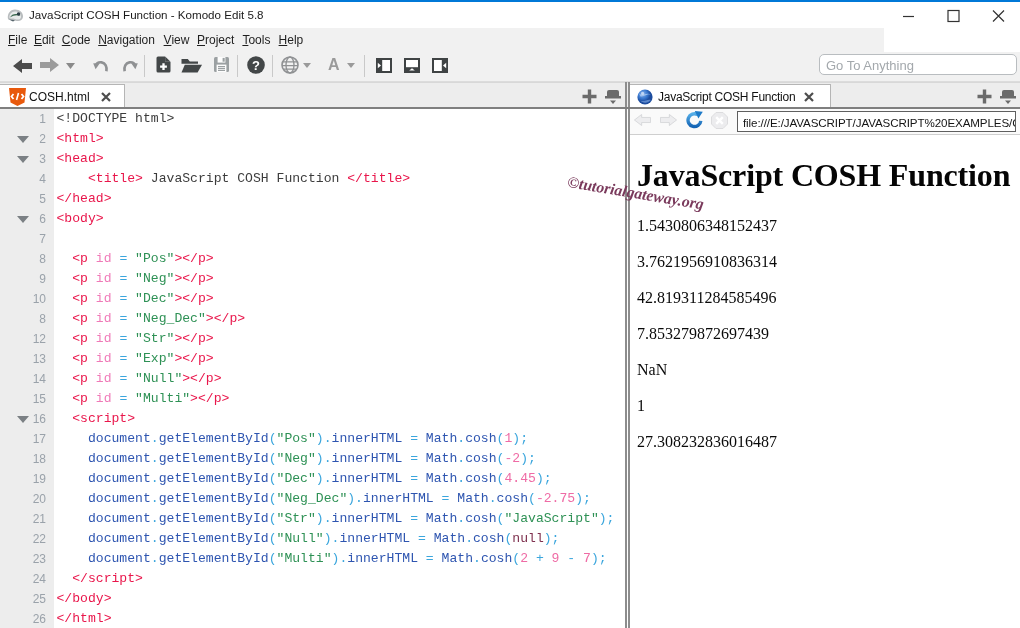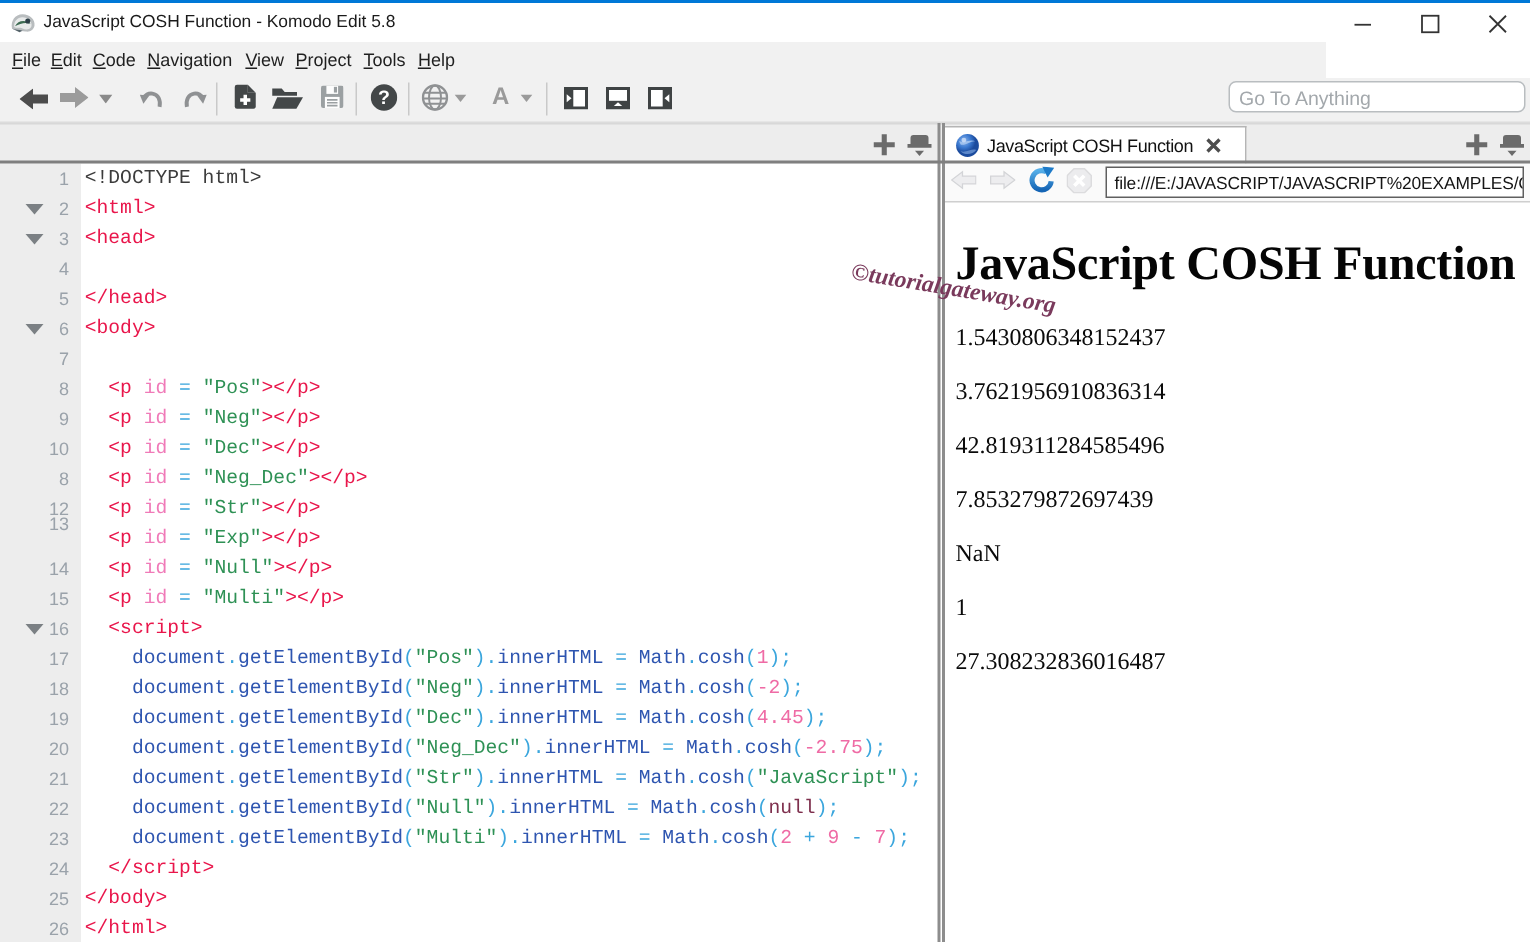--- a/index.html
+++ b/index.html
@@ -156,20 +156,32 @@
 <svg class="abs" style="left:431.5px;top:5.5px" width="16" height="15" viewBox="0 0 16 15">
         <rect x="0" y="0" width="16" height="15" fill="#3f4344"></rect>
         <rect x="2" y="2" width="7.8" height="11" fill="#fff"></rect>
         <path d="M14.2 4.8 L11 7.5 L14.2 10.2 Z" fill="#fff"></path>
       </svg>
 
   </div>
   <div id="goto">Go To Anything</div>
   <div id="tabbar">
     <div class="bline"></div>
+    <div id="ltab">
+      <svg class="abs" style="left:9px;top:3px" width="17" height="18" viewBox="0 0 17 18">
+<path d="M0 0 L17 0 L15.5 14.5 L8.5 18 L1.5 14.5 Z" fill="#e8590c"></path>
+<path d="M4.5 6 L2.5 8.5 L4.5 11" stroke="#fff" stroke-width="1.8" fill="none"></path>
+<path d="M12.5 6 L14.5 8.5 L12.5 11" stroke="#fff" stroke-width="1.8" fill="none"></path>
+<path d="M9.5 5 L7.5 12" stroke="#fff" stroke-width="1.6"></path>
+</svg>
+      <div class="txt">COSH.html</div>
+      <svg class="tclose" style="left:98px" viewBox="0 0 16 16">
+          <path d="M4 4 L12 12 M12 4 L4 12" stroke="#4d4d4d" stroke-width="2.2" fill="none"></path>
+        </svg>
+    </div>
     <div id="rtab">
       <svg class="abs" style="left:8px;top:4px" width="16" height="16" viewBox="0 0 16 16">
 <defs>
             <radialGradient id="gg" cx="0.35" cy="0.3">
               <stop offset="0" stop-color="#8ab4ec"></stop>
               <stop offset="0.6" stop-color="#3a78cf"></stop>
               <stop offset="1" stop-color="#1c4c9e"></stop>
             </radialGradient>
           </defs>
 <circle cx="8" cy="8" r="7.6" fill="url(#gg)"></circle>
@@ -208,38 +220,39 @@
 <div class="gn" style="top:169px">4</div>
 <div class="gn" style="top:189px">5</div>
 <div class="gn" style="top:209px">6</div>
 <div class="fold" style="top:216px"></div>
 <div class="gn" style="top:229px">7</div>
 <div class="gn" style="top:249px">8</div>
 <div class="gn" style="top:269px">9</div>
 <div class="gn" style="top:289px">10</div>
 <div class="gn" style="top:309px">8</div>
 <div class="gn" style="top:329px">12</div>
-<div class="gn" style="top:339px">13</div>
+<div class="gn" style="top:349px">13</div>
 <div class="gn" style="top:369px">14</div>
 <div class="gn" style="top:389px">15</div>
 <div class="gn" style="top:409px">16</div>
 <div class="fold" style="top:416px"></div>
 <div class="gn" style="top:429px">17</div>
 <div class="gn" style="top:449px">18</div>
 <div class="gn" style="top:469px">19</div>
 <div class="gn" style="top:489px">20</div>
 <div class="gn" style="top:509px">21</div>
 <div class="gn" style="top:529px">22</div>
 <div class="gn" style="top:549px">23</div>
 <div class="gn" style="top:569px">24</div>
 <div class="gn" style="top:589px">25</div>
 <div class="gn" style="top:609px">26</div>
 <div class="cl" style="top:109px"><span class="x">&lt;!DOCTYPE html&gt;</span></div>
 <div class="cl" style="top:129px"><span class="t">&lt;html&gt;</span></div>
 <div class="cl" style="top:149px"><span class="t">&lt;head&gt;</span></div>
+<div class="cl" style="top:169px">    <span class="t">&lt;title&gt;</span><span class="x"> JavaScript COSH Function </span><span class="t">&lt;/title&gt;</span></div>
 <div class="cl" style="top:189px"><span class="t">&lt;/head&gt;</span></div>
 <div class="cl" style="top:209px"><span class="t">&lt;body&gt;</span></div>
 <div class="cl" style="top:249px">  <span class="t">&lt;p</span> <span class="a">id</span> <span class="o">=</span> <span class="s">"Pos"</span><span class="t">&gt;&lt;/p&gt;</span></div>
 <div class="cl" style="top:269px">  <span class="t">&lt;p</span> <span class="a">id</span> <span class="o">=</span> <span class="s">"Neg"</span><span class="t">&gt;&lt;/p&gt;</span></div>
 <div class="cl" style="top:289px">  <span class="t">&lt;p</span> <span class="a">id</span> <span class="o">=</span> <span class="s">"Dec"</span><span class="t">&gt;&lt;/p&gt;</span></div>
 <div class="cl" style="top:309px">  <span class="t">&lt;p</span> <span class="a">id</span> <span class="o">=</span> <span class="s">"Neg_Dec"</span><span class="t">&gt;&lt;/p&gt;</span></div>
 <div class="cl" style="top:329px">  <span class="t">&lt;p</span> <span class="a">id</span> <span class="o">=</span> <span class="s">"Str"</span><span class="t">&gt;&lt;/p&gt;</span></div>
 <div class="cl" style="top:349px">  <span class="t">&lt;p</span> <span class="a">id</span> <span class="o">=</span> <span class="s">"Exp"</span><span class="t">&gt;&lt;/p&gt;</span></div>
 <div class="cl" style="top:369px">  <span class="t">&lt;p</span> <span class="a">id</span> <span class="o">=</span> <span class="s">"Null"</span><span class="t">&gt;&lt;/p&gt;</span></div>
 <div class="cl" style="top:389px">  <span class="t">&lt;p</span> <span class="a">id</span> <span class="o">=</span> <span class="s">"Multi"</span><span class="t">&gt;&lt;/p&gt;</span></div>

